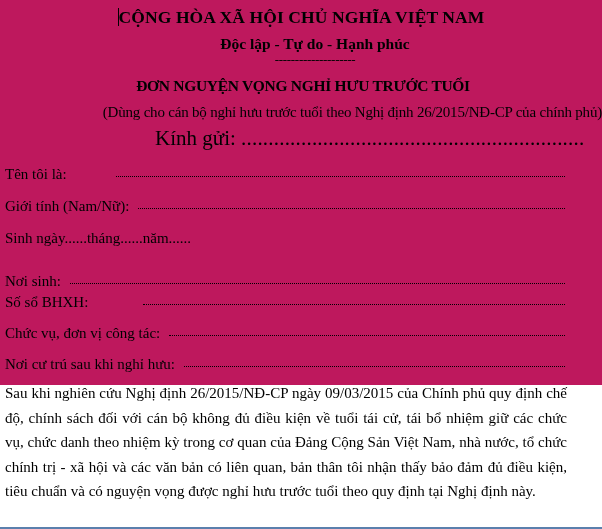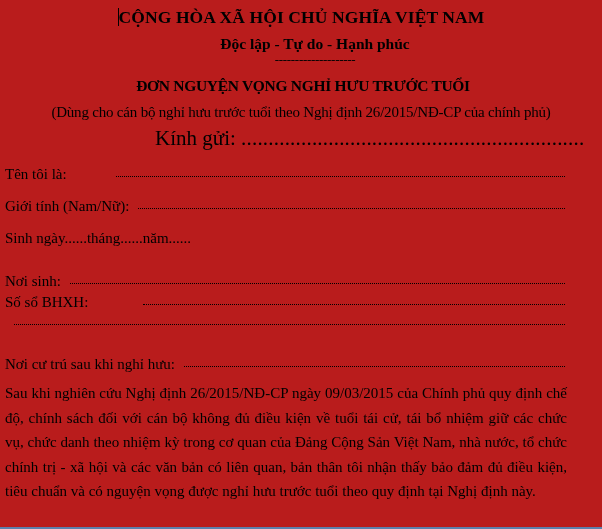--- a/index.html
+++ b/index.html
@@ -12,22 +12,22 @@
       height: 529px;
       position: relative;
       overflow: hidden;
       font-family: "Liberation Serif", "DejaVu Serif", serif;
       color: #000000;
     }
     .page {
       position: absolute;
       left: 0; top: 0;
       width: 602px;
-      height: 527px;
-      background: #b91c1c;
+      height: 385px;
+      background: #be185d;
     }
     .bottom-rule {
       position: absolute;
       left: 0;
       top: 527px;
       width: 602px;
       height: 2px;
       background: #5b80ad;
     }
     .center {
@@ -67,20 +67,21 @@
       top: 77px;
       font-size: 15.5px;
       font-weight: bold;
       letter-spacing: -0.3px;
       left: 2px;
     }
     .subtitle {
       top: 104px;
       font-size: 15px;
       letter-spacing: -0.2px;
+      text-align: right;
     }
     .recipient {
       position: absolute;
       top: 126px;
       left: 155px;
       font-size: 21px;
       white-space: nowrap;
     }
     .field {
       position: absolute;
@@ -158,20 +159,21 @@
     <span class="label">Nơi sinh:</span>
     <span class="dots"></span>
   </div>
 
   <div class="field" style="top:294px;gap:46px;">
     <span class="label">Số sổ BHXH:</span>
     <span class="dots"></span>
   </div>
 
   <div class="field" style="top:325px;">
+    <span class="label">Chức vụ, đơn vị công tác:</span>
     <span class="dots"></span>
   </div>
 
   <div class="field" style="top:356px;">
     <span class="label">Nơi cư trú sau khi nghỉ hưu:</span>
     <span class="dots"></span>
   </div>
 
   <div class="paragraph">Sau khi nghiên cứu Nghị định 26/2015/NĐ-CP ngày 09/03/2015 của Chính phủ quy định chế độ, chính sách đối với cán bộ không đủ điều kiện về tuổi tái cử, tái bổ nhiệm giữ các chức vụ, chức danh theo nhiệm kỳ trong cơ quan của Đảng Cộng Sản Việt Nam, nhà nước, tổ chức chính trị - xã hội và các văn bản có liên quan, bản thân tôi nhận thấy bảo đảm đủ điều kiện, tiêu chuẩn và có nguyện vọng được nghỉ hưu trước tuổi theo quy định tại Nghị định này.</div>
 

